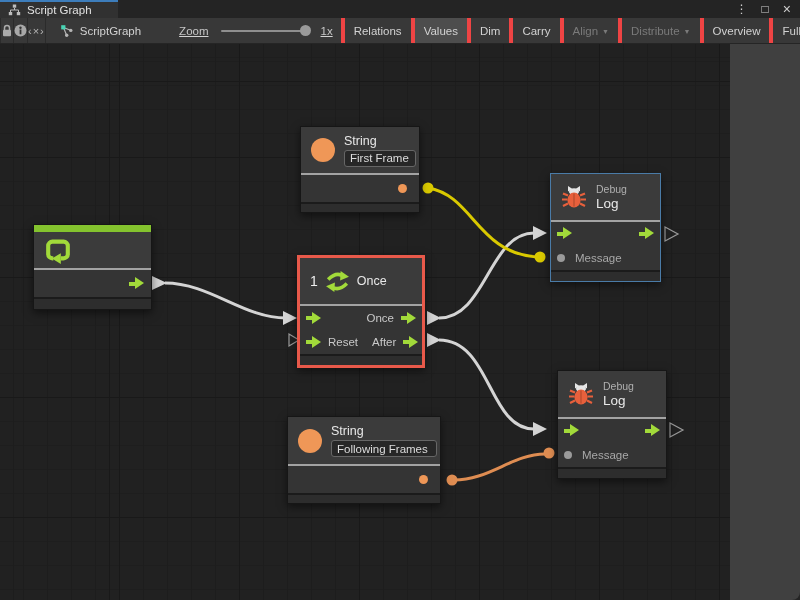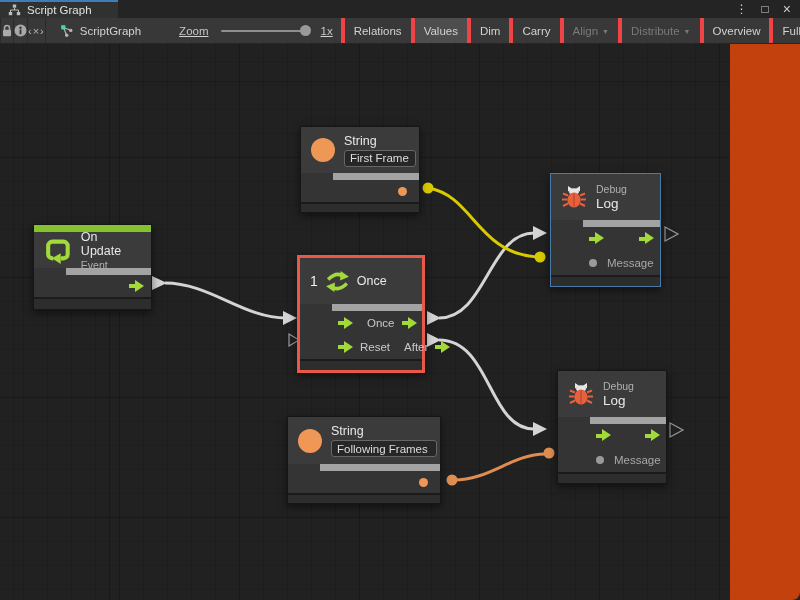--- a/index.html
+++ b/index.html
@@ -4,21 +4,21 @@
 <style>
   :root{
     --green:#a2da3a; --green-dark:#84c32e;
     --red:#e8594a; --blue:#4a7ba7;
     --yellow:#d9c900; --orange-wire:#df8d52; --orange-dot:#ef9757; --bug:#e8603c;
     --wire:#d4d4d4;
     --node-bg:#343434; --node-head:#3b3b3b; --node-foot:#2d2d2d; --node-border:#161616;
   }
   *{margin:0;padding:0;box-sizing:border-box;font-family:"Liberation Sans",sans-serif;}
   html,body{width:800px;height:600px;overflow:hidden;background:#242424;}
-  .window{position:relative;width:800px;height:600px;background:#c2410c;border-radius:8px;}
+  .window{position:relative;width:800px;height:600px;background:#404040;border-radius:8px;}
 
   
   .tabstrip{position:absolute;left:0;top:0;width:800px;height:18px;background:#242424;display:flex;align-items:stretch;}
   .tab{display:flex;align-items:center;gap:6px;background:#313131;border-top:2px solid #3d7dbb;
        padding:0 14px 0 8px;color:#e2e2e2;font-size:11.5px;min-width:118px;}
   .win-controls{margin-left:auto;display:flex;align-items:center;gap:14px;padding-right:9px;color:#cfcfcf;font-size:12px;}
   .win-controls span{cursor:default;line-height:1;}
 
   
   .toolbar{position:absolute;left:0;top:18px;width:800px;height:26px;background:#383838;
@@ -44,21 +44,21 @@
       repeating-linear-gradient(to bottom,#191919 0 1px,transparent 1px 120px),
       repeating-linear-gradient(to right,#1d1d1d 0 1px,transparent 1px 24px),
       repeating-linear-gradient(to bottom,#1e1e1e 0 1px,transparent 1px 24px);
     background-position:119px 0,0 113px,23px 0,0 17px;}
   .wires{position:absolute;left:0;top:0;z-index:1;}
 
   
   .node{position:absolute;z-index:2;background:var(--node-bg);border:1px solid var(--node-border);
         box-shadow:0 3px 8px rgba(0,0,0,.5);color:#e4e4e4;}
   .node-head{background:var(--node-head);display:flex;align-items:center;gap:9px;padding:0 10px;}
-  .node-body{border-top:7px solid #a3a3a3;margin-left:32px;}
+  .node-body{border-top:2px solid #a3a3a3;}
   .node-foot{border-top:2px solid #1b1b1b;background:var(--node-foot);}
   .port-row{display:flex;align-items:center;gap:7px;padding:0 6px;}
   .ttl{font-size:12.5px;color:#e8e8e8;}
   .sub{font-size:10.5px;color:#b0b0b0;}
   .plabel{font-size:11.5px;color:#c9c9c9;}
   .msg-label{font-size:11.5px;color:#a8a8a8;}
   .spacer{flex:1;}
 
   .flow-arrow{position:relative;width:15px;height:13px;display:inline-block;flex:none;}
   .flow-arrow::before{content:"";position:absolute;left:0;top:4.5px;width:7px;height:4px;background:var(--green);}
@@ -219,24 +219,20 @@
       <div class="node-foot" style="height:10px"></div>
     </div>
 
     <div class="node node-onupdate">
       <div class="greenbar"></div>
       <div class="node-head" style="height:36px">
         <svg width="28" height="28" viewBox="0 0 30 30">
           <path d="M10 24 H9 a4.5 4.5 0 0 1 -4.5 -4.5 V10.5 A4.5 4.5 0 0 1 9 6 H21 a4.5 4.5 0 0 1 4.5 4.5 V19.5 A4.5 4.5 0 0 1 21 24 H18" fill="none" stroke="#a2da3a" stroke-width="4.4"></path>
           <polygon points="18,18.5 18,30 8.5,24" fill="#a2da3a"></polygon>
         </svg>
-        <span style="display:flex;flex-direction:column;gap:1px">
-          <span class="ttl">On Update</span>
-          <span class="sub">Event</span>
-        </span>
       </div>
       <div class="node-body port-row" style="height:29px;justify-content:flex-end;padding-right:7px">
         <span class="flow-arrow"></span>
       </div>
       <div class="node-foot" style="height:12px"></div>
     </div>
 
     <div class="node node-once">
       <div class="node-head" style="height:46px;gap:6px">
         <span style="font-size:14px;color:#eee">1</span>

